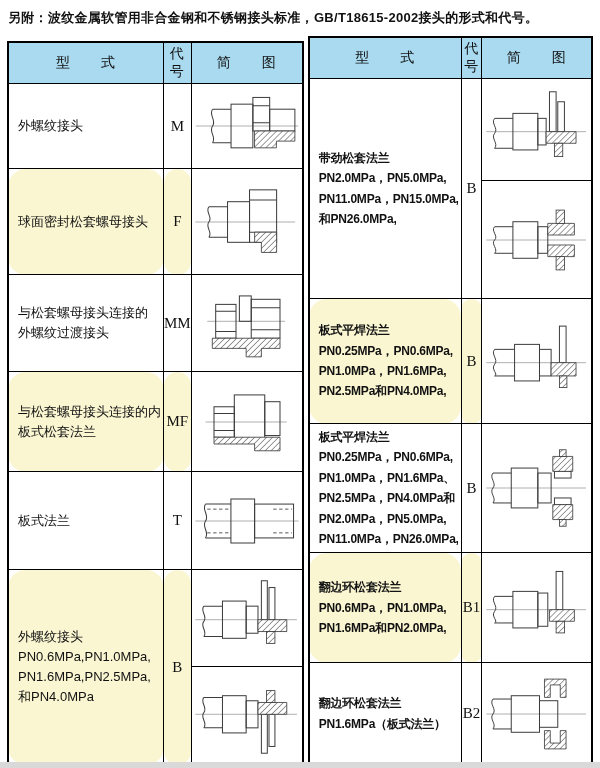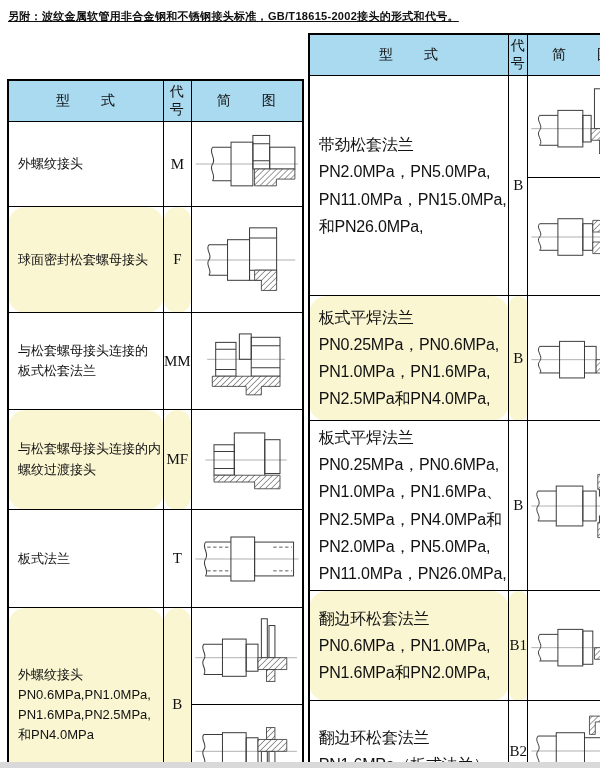--- a/index.html
+++ b/index.html
@@ -3,27 +3,27 @@
 <meta charset="utf-8">
 <style>
   :root{
     --header-bg:#a9daf0;
     --hl-bg:#faf6d2;
     --border:#000000;
   }
   html,body{margin:0;padding:0;background:#ffffff;}
   body{width:600px;height:768px;font-family:"Liberation Sans",sans-serif;color:#111;}
   .page{box-sizing:border-box;width:600px;height:768px;padding:6px 7px 0 7px;position:relative;}
-  .title{font-size:11px;font-weight:bold;margin:3px 0 9px 1px;letter-spacing:.3px;white-space:nowrap;text-decoration:underline;}
+  .title{font-size:13px;font-weight:bold;margin:3px 0 9px 1px;letter-spacing:.3px;white-space:nowrap;}
   .tables{display:flex;gap:4px;align-items:flex-end;}
   table{border-collapse:collapse;table-layout:fixed;border:2px solid var(--border);background:#fff;}
   th,td{border:1px solid var(--border);padding:0;overflow:hidden;}
   th{background:var(--header-bg);font-weight:normal;font-size:14px;height:40px;letter-spacing:1px;}
   td.type{font-size:13px;line-height:1.55;padding:3px 2px 3px 9px;vertical-align:middle;text-align:left;}
-  .tbl-right td.type{font-size:16px;letter-spacing:-0.2px;line-height:1.7;}
+  .tbl-right td.type{font-size:12px;letter-spacing:-0.2px;line-height:1.7;font-weight:bold;}
   td.type .tt{white-space:pre;display:block;}
   td.code{text-align:center;vertical-align:middle;font-family:"Liberation Serif",serif;font-size:15px;}
   td.diag{text-align:center;vertical-align:middle;background:#fff;}
   .hl{background:var(--hl-bg);border-radius:18px;}
   svg.fig{display:block;margin:0 auto;}
   svg.fig line,svg.fig path,svg.fig rect,svg.fig polygon{stroke:#3c3c3c;fill:none;stroke-width:1.2;}
   svg.fig .h{fill:url(#hatch);stroke:#3c3c3c;stroke-width:1;}
   svg.fig .cl{stroke:#8a8a8a;stroke-width:0.8;}
   svg.fig .dash{stroke-dasharray:4 3;stroke-width:1;}
   .bottom-strip{position:absolute;left:0;right:0;bottom:0;height:6px;background:#d9d9d9;}
@@ -91,40 +91,40 @@
             <rect x="68" y="12" width="32" height="62"></rect>
             <path d="M68 24 H100 M68 62 H100"></path>
             <polygon class="h" points="74,62 100,62 100,86 82,86 82,74 74,74"></polygon>
           </svg>
         </td>
       </tr>
 
       <tr style="height:97px">
         <td class="type">
               <span class="tt">与松套螺母接头连接的
-板式松套法兰</span>
+外螺纹过渡接头</span>
             </td>
         <td class="code">MM</td>
         <td class="diag">
           <svg class="fig" viewBox="0 0 130 100" width="110" height="86">
             <line class="cl" x1="18" y1="48" x2="110" y2="48"></line>
             <rect x="28" y="28" width="24" height="40"></rect>
             <path d="M28 36 H52 M28 60 H52"></path>
             <rect x="56" y="18" width="14" height="30"></rect>
             <rect x="70" y="22" width="34" height="46"></rect>
             <path d="M70 32 H104 M70 58 H104"></path>
             <polygon class="h" points="24,68 104,68 104,80 82,80 82,90 64,90 64,80 24,80"></polygon>
           </svg>
         </td>
       </tr>
 
       <tr style="height:100px">
         <td class="type hl">
               <span class="tt">与松套螺母接头连接的内
-螺纹过渡接头</span>
+板式松套法兰</span>
             </td>
         <td class="code hl">MF</td>
         <td class="diag">
           <svg class="fig" viewBox="0 0 130 100" width="110" height="86">
             <line class="cl" x1="16" y1="50" x2="112" y2="50"></line>
             <rect x="26" y="32" width="24" height="36"></rect>
             <path d="M26 40 H50 M26 60 H50"></path>
             <rect x="50" y="18" width="36" height="54"></rect>
             <rect x="86" y="26" width="18" height="40"></rect>
             <polygon class="h" points="26,68 104,68 104,84 74,84 74,76 26,76"></polygon>

